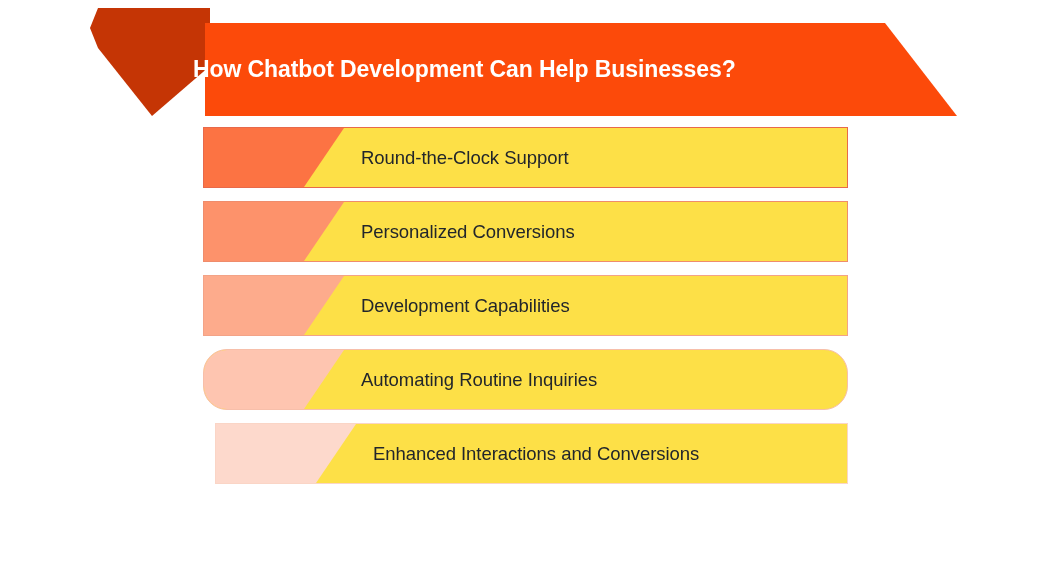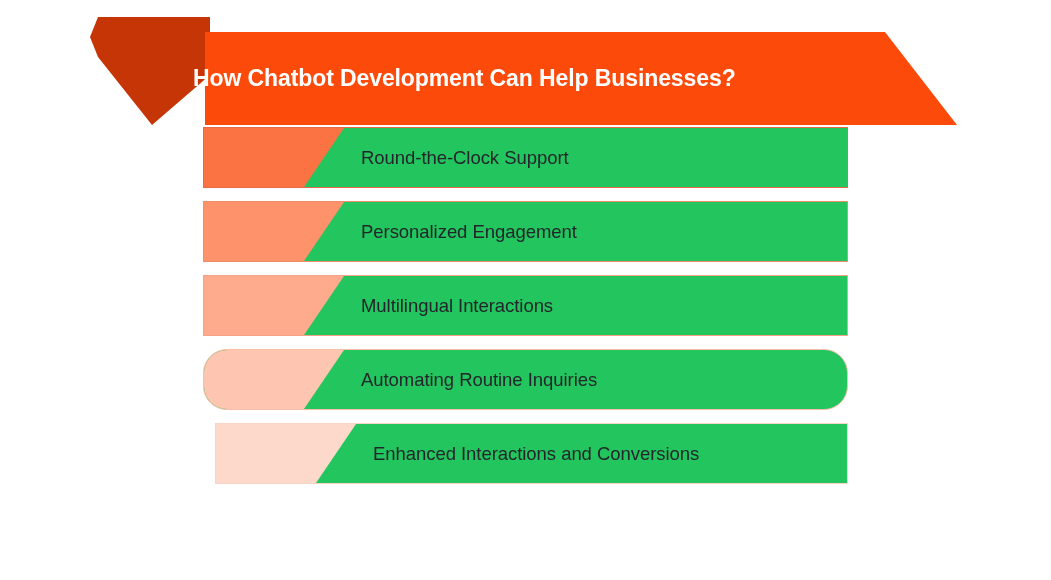--- a/index.html
+++ b/index.html
@@ -13,21 +13,21 @@
     position: relative;
     overflow: hidden;
     font-family: "Liberation Sans", sans-serif;
     -webkit-font-smoothing: antialiased;
   }
 
   
   #banner-area {
     position: absolute;
     left: 0;
-    top: 17px;
+    top: 8px;
     width: 1051px;
     height: 120px;
   }
   #banner-fold {
     position: absolute;
     left: 90px;
     top: 0;
     width: 120px;
     height: 110px;
     background: #c53505;
@@ -61,21 +61,21 @@
   #list {
     position: absolute;
     left: 203px;
     top: 127px;
     width: 645px;
   }
   .row {
     position: relative;
     height: 61px;
     margin-bottom: 13px;
-    background: #22c55e;
+    background: #fde047;
     box-sizing: border-box;
     border: 1px solid #e8694a;
     overflow: hidden;
   }
   .row-wedge {
     position: absolute;
     left: 0;
     top: 0;
     bottom: 0;
     width: 140px;
@@ -104,25 +104,25 @@
   <div id="banner-title">How Chatbot Development Can Help Businesses?</div>
 </div>
 
 <div id="list">
     <div class="row" style="border-color: rgb(232, 105, 74);">
       <div class="row-wedge" style="background: rgb(252, 115, 67);"></div>
       <div class="row-label">Round-the-Clock Support</div>
     </div>
     <div class="row" style="border-color: rgb(239, 140, 108);">
       <div class="row-wedge" style="background: rgb(253, 146, 107);"></div>
-      <div class="row-label">Personalized Engagement</div>
+      <div class="row-label">Personalized Conversions</div>
     </div>
     <div class="row" style="border-color: rgb(243, 163, 135);">
       <div class="row-wedge" style="background: rgb(253, 171, 140);"></div>
-      <div class="row-label">Multilingual Interactions</div>
+      <div class="row-label">Development Capabilities</div>
     </div>
     <div class="row" style="border-color: rgb(247, 191, 170); border-radius: 24px;">
       <div class="row-wedge" style="background: rgb(254, 197, 176);"></div>
       <div class="row-label">Automating Routine Inquiries</div>
     </div>
     <div class="row" style="border-color: rgb(250, 213, 198); margin-left: 12px;">
       <div class="row-wedge" style="background: rgb(253, 217, 204);"></div>
       <div class="row-label">Enhanced Interactions and Conversions</div>
     </div>
   </div>

